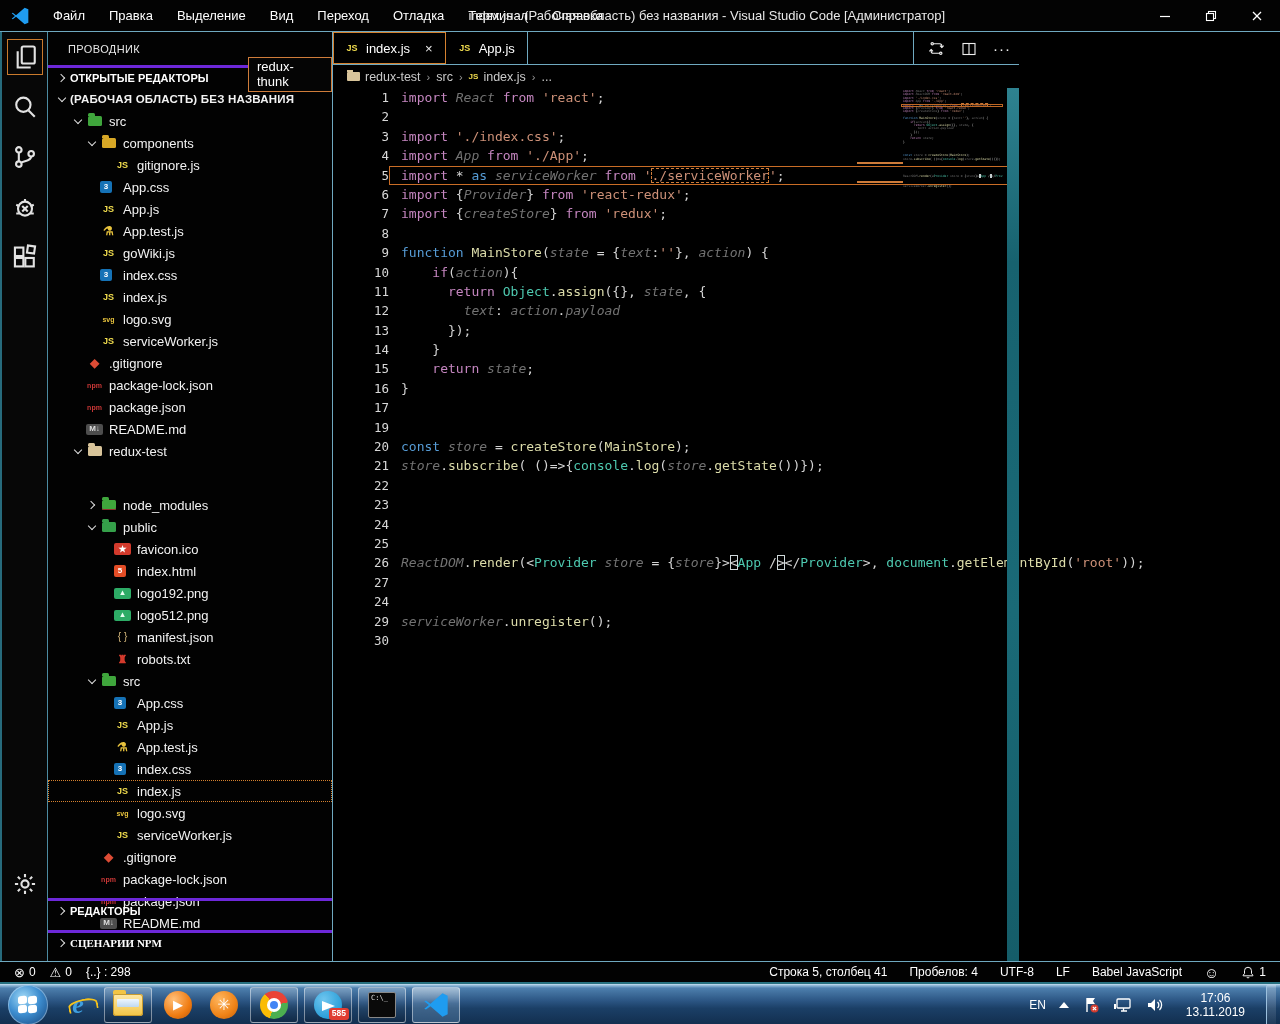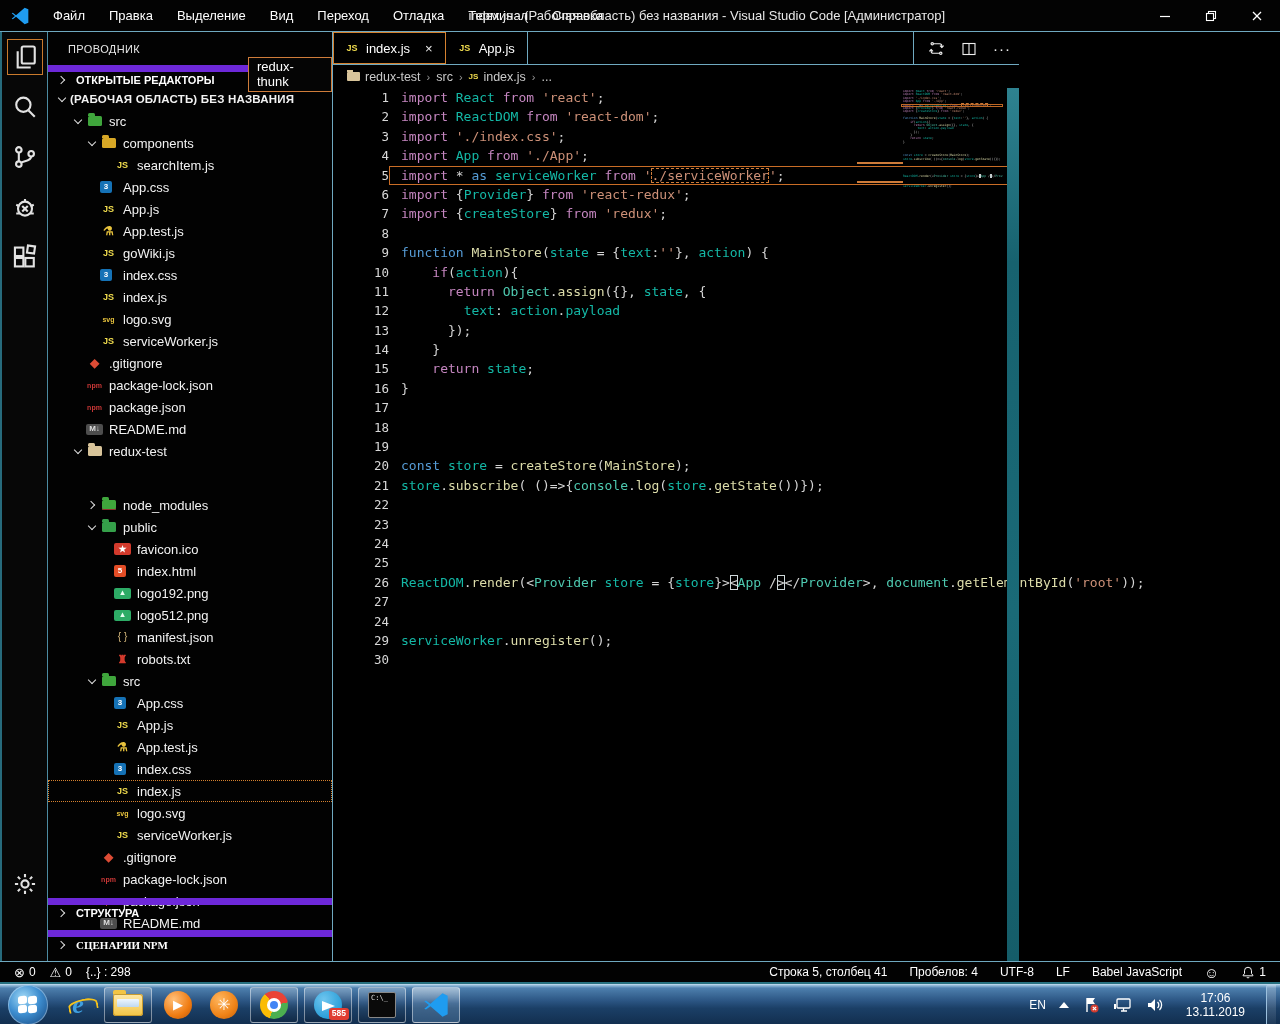--- a/index.html
+++ b/index.html
@@ -22,21 +22,21 @@
   
   .activitybar { width:48px; height:100%; background:#070707; border-left:2px solid #276b7c; border-right:1px solid #4c8ba1; position:relative; }
   .ab-item { width:46px; height:50px; display:flex; align-items:center; justify-content:center; opacity:.95; }
   .ab-item.active .ab-box { outline:1px solid #d5812f; outline-offset:4px; }
   .ab-box { display:flex; }
   .ab-bottom { position:absolute; bottom:52px; left:0; width:46px; }
 
   
   .sidebar { width:285px; height:100%; background:#020202; position:relative; border-right:1px solid #6fa9c0; font-size:13px; }
   .sb-title { height:33px; line-height:34px; padding-left:20px; font-size:11px; letter-spacing:.4px; color:#e6e6e6; }
-  .sb-section { height:23px; display:flex; align-items:center; border-top:7px solid #6d28d9; font-size:11px; font-weight:bold; color:#fff; padding-left:8px; gap:6px; }
+  .sb-section { height:23px; display:flex; align-items:center; border-top:3px solid #6d28d9; font-size:11px; font-weight:bold; color:#fff; padding-left:8px; gap:0; }
   .tree { position:absolute; top:56px; left:0; right:0; }
   .tree-row { height:22px; display:flex; align-items:center; white-space:nowrap; cursor:default; }
   .tree-row.selected { outline:1px dotted #d5812f; outline-offset:-1px; }
   .tree-row .lbl { color:#f2f2f2; }
   .tree-row.bold .lbl { font-weight:bold; font-size:11.5px; letter-spacing:.2px; }
   .twisty { width:14px; height:14px; position:relative; flex:0 0 14px; }
   .twisty.open::after, .twisty.closed::after { content:""; position:absolute; width:5px; height:5px;
     border-right:1.4px solid #ddd; border-bottom:1.4px solid #ddd; left:3px; top:3px; }
   .twisty.open::after { transform:rotate(45deg); }
   .twisty.closed::after { transform:rotate(-45deg); left:2px; top:4px; }
@@ -76,21 +76,21 @@
   .bc-item { display:flex; align-items:center; gap:5px; }
   .bc-folder { width:13px; height:9px; background:#d8c49a; border-radius:1px; position:relative; display:inline-block; }
   .bc-folder::before { content:""; position:absolute; top:-2px; left:0; width:6px; height:2px; background:#d8c49a; }
   .bc-js { color:#f0dc4e; font-size:8px; font-weight:bold; }
 
   .code-area { position:absolute; top:56px; left:0; right:0; bottom:0; font-family:"DejaVu Sans Mono","Liberation Mono",monospace; font-size:13px; }
   .cl { height:19.4px; line-height:19.4px; display:flex; white-space:pre; }
   .ln { width:56px; text-align:right; color:#d8d8d8; flex:0 0 56px; font-size:12.5px; }
   .lt { padding-left:12px; flex:1; max-width:820px; }
   .cl.active .lt { outline:1px solid #c96d26; outline-offset:-1px; }
-  .tk-kw { color:#C586C0; } .tk-kw2 { color:#569CD6; } .tk-id { color:#14b8a6; }
+  .tk-kw { color:#C586C0; } .tk-kw2 { color:#569CD6; } .tk-id { color:#737373;font-style:italic; }
   .tk-fn { color:#DCDCAA; } .tk-cls { color:#4EC9B0; } .tk-str { color:#CE9178; } .tk-pn { color:#D4D4D4; }
   .tk-dash { color:#CE9178; outline:1px dashed #cf7c3a; outline-offset:-1px; }
   .tk-box { color:#D4D4D4; outline:1px solid #cfd8da; outline-offset:-1px; }
 
   .minimap { position:absolute; top:2px; right:16px; width:102px; height:190px; overflow:hidden; opacity:.95; }
   .minimap .cl { height:3.4px; line-height:3.4px; }
   .minimap .lt { padding-left:2px; font-size:3px; max-width:none; }
   .ruler-dash { position:absolute; right:116px; width:46px; height:2px; background:#cf7c3a; }
   .edge-strip { position:absolute; top:0; right:0; bottom:0; width:12px;
     background:linear-gradient(180deg,#2e8290,#17626f 20%,#1a6a77 60%,#155d69); }
@@ -261,21 +261,21 @@
           <div class="tree-row" style="padding-left: 38px;">
             <span class="twisty open"></span>
             <span class="fi f-yellow">
               <span class="fold"></span>
             </span>
             <span class="lbl">components</span>
           </div>
           <div class="tree-row" style="padding-left: 52px;">
             <span class="twisty"></span>
             <span class="fi fi-js">JS</span>
-            <span class="lbl">searchItem.js</span>
+            <span class="lbl">gitignore.js</span>
           </div>
           <div class="tree-row" style="padding-left: 38px;">
             <span class="twisty"></span>
             <span class="fi fi-css">3</span>
             <span class="lbl">App.css</span>
           </div>
           <div class="tree-row" style="padding-left: 38px;">
             <span class="twisty"></span>
             <span class="fi fi-js">JS</span>
             <span class="lbl">App.js</span>
@@ -440,21 +440,21 @@
           </div>
           <div class="tree-row" style="padding-left: 38px;">
             <span class="twisty"></span>
             <span class="fi fi-md">M↓</span>
             <span class="lbl">README.md</span>
           </div>
         </div>
       <div style="position:absolute;bottom:40px;left:0;right:0;">
         <div class="sb-section">
           <span class="twisty closed"></span>
-          <span>СТРУКТУРА</span>
+          <span>РЕДАКТОРЫ</span>
         </div>
       </div>
       <div style="position:absolute;bottom:8px;left:0;right:0;font-family:Liberation Serif, serif;">
         <div class="sb-section">
           <span class="twisty closed"></span>
           <span>СЦЕНАРИИ NPM</span>
         </div>
       </div>
       <div class="tooltip">redux-thunk</div>
     </div>
@@ -507,37 +507,36 @@
             <span>index.js</span>
           </span>
           <span class="bc-sep">›</span>
           <span class="bc-item">
             <span>...</span>
           </span>
         </div>
       <div class="code-area">
         <div id="lines">
             <div class="cl"><span class="ln">1</span><span class="lt"><span class="tk-kw">import </span><span class="tk-id">React</span><span class="tk-kw"> from </span><span class="tk-str">'react'</span><span class="tk-pn">;</span></span></div>
-            <div class="cl"><span class="ln">2</span><span class="lt"><span class="tk-kw">import </span><span class="tk-id">ReactDOM</span><span class="tk-kw"> from </span><span class="tk-str">'react-dom'</span><span class="tk-pn">;</span></span></div>
+            <div class="cl"><span class="ln">2</span></div>
             <div class="cl"><span class="ln">3</span><span class="lt"><span class="tk-kw">import </span><span class="tk-str">'./index.css'</span><span class="tk-pn">;</span></span></div>
             <div class="cl"><span class="ln">4</span><span class="lt"><span class="tk-kw">import </span><span class="tk-id">App</span><span class="tk-kw"> from </span><span class="tk-str">'./App'</span><span class="tk-pn">;</span></span></div>
             <div class="cl active"><span class="ln">5</span><span class="lt"><span class="tk-kw">import </span><span class="tk-pn">* </span><span class="tk-kw2">as </span><span class="tk-id">serviceWorker</span><span class="tk-kw"> from </span><span class="tk-str">'</span><span class="tk-dash">./serviceWorker</span><span class="tk-str">'</span><span class="tk-pn">;</span></span></div>
             <div class="cl"><span class="ln">6</span><span class="lt"><span class="tk-kw">import </span><span class="tk-pn">{</span><span class="tk-id">Provider</span><span class="tk-pn">} </span><span class="tk-kw">from </span><span class="tk-str">'react-redux'</span><span class="tk-pn">;</span></span></div>
             <div class="cl"><span class="ln">7</span><span class="lt"><span class="tk-kw">import </span><span class="tk-pn">{</span><span class="tk-id">createStore</span><span class="tk-pn">} </span><span class="tk-kw">from </span><span class="tk-str">'redux'</span><span class="tk-pn">;</span></span></div>
             <div class="cl"><span class="ln">8</span><span class="lt"></span></div>
             <div class="cl"><span class="ln">9</span><span class="lt"><span class="tk-kw2">function </span><span class="tk-fn">MainStore</span><span class="tk-pn">(</span><span class="tk-id">state</span><span class="tk-pn"> = {</span><span class="tk-id">text</span><span class="tk-pn">:</span><span class="tk-str">''</span><span class="tk-pn">}, </span><span class="tk-id">action</span><span class="tk-pn">) {</span></span></div>
             <div class="cl"><span class="ln">10</span><span class="lt"><span class="tk-pn">    </span><span class="tk-kw">if</span><span class="tk-pn">(</span><span class="tk-id">action</span><span class="tk-pn">){</span></span></div>
             <div class="cl"><span class="ln">11</span><span class="lt"><span class="tk-pn">      </span><span class="tk-kw">return </span><span class="tk-cls">Object</span><span class="tk-pn">.</span><span class="tk-fn">assign</span><span class="tk-pn">({}, </span><span class="tk-id">state</span><span class="tk-pn">, {</span></span></div>
             <div class="cl"><span class="ln">12</span><span class="lt"><span class="tk-pn">        </span><span class="tk-id">text</span><span class="tk-pn">: </span><span class="tk-id">action</span><span class="tk-pn">.</span><span class="tk-id">payload</span></span></div>
             <div class="cl"><span class="ln">13</span><span class="lt"><span class="tk-pn">      });</span></span></div>
             <div class="cl"><span class="ln">14</span><span class="lt"><span class="tk-pn">    }</span></span></div>
             <div class="cl"><span class="ln">15</span><span class="lt"><span class="tk-pn">    </span><span class="tk-kw">return </span><span class="tk-id">state</span><span class="tk-pn">;</span></span></div>
             <div class="cl"><span class="ln">16</span><span class="lt"><span class="tk-pn">}</span></span></div>
             <div class="cl"><span class="ln">17</span><span class="lt"></span></div>
-            <div class="cl"><span class="ln">18</span><span class="lt"></span></div>
             <div class="cl"><span class="ln">19</span><span class="lt"></span></div>
             <div class="cl"><span class="ln">20</span><span class="lt"><span class="tk-kw2">const </span><span class="tk-id">store</span><span class="tk-pn"> = </span><span class="tk-fn">createStore</span><span class="tk-pn">(</span><span class="tk-fn">MainStore</span><span class="tk-pn">);</span></span></div>
             <div class="cl"><span class="ln">21</span><span class="lt"><span class="tk-id">store</span><span class="tk-pn">.</span><span class="tk-fn">subscribe</span><span class="tk-pn">( ()=&gt;{</span><span class="tk-cls">console</span><span class="tk-pn">.</span><span class="tk-fn">log</span><span class="tk-pn">(</span><span class="tk-id">store</span><span class="tk-pn">.</span><span class="tk-fn">getState</span><span class="tk-pn">())});</span></span></div>
             <div class="cl"><span class="ln">22</span><span class="lt"></span></div>
             <div class="cl"><span class="ln">23</span><span class="lt"></span></div>
             <div class="cl"><span class="ln">24</span><span class="lt"></span></div>
             <div class="cl"><span class="ln">25</span><span class="lt"></span></div>
             <div class="cl"><span class="ln">26</span><span class="lt"><span class="tk-id">ReactDOM</span><span class="tk-pn">.</span><span class="tk-fn">render</span><span class="tk-pn">(&lt;</span><span class="tk-cls">Provider</span><span class="tk-pn"> </span><span class="tk-id">store</span><span class="tk-pn"> = {</span><span class="tk-id">store</span><span class="tk-pn">}&gt;</span><span class="tk-box">&lt;</span><span class="tk-cls">App</span><span class="tk-pn"> /</span><span class="tk-box">&gt;</span><span class="tk-pn">&lt;/</span><span class="tk-cls">Provider</span><span class="tk-pn">&gt;, </span><span class="tk-cls">document</span><span class="tk-pn">.</span><span class="tk-fn">getElementById</span><span class="tk-pn">(</span><span class="tk-str">'root'</span><span class="tk-pn">));</span></span></div>
             <div class="cl"><span class="ln">27</span><span class="lt"></span></div>
             <div class="cl"><span class="ln">24</span><span class="lt"></span></div>

